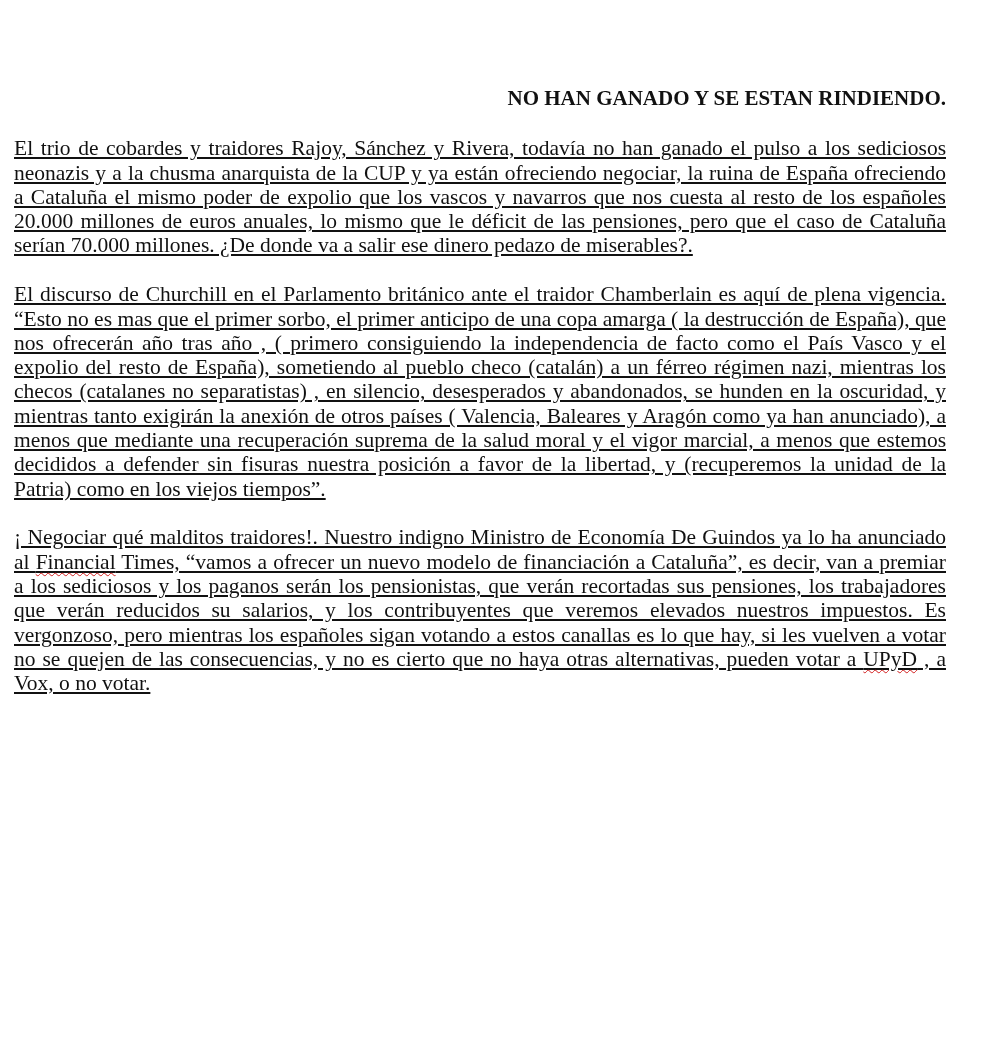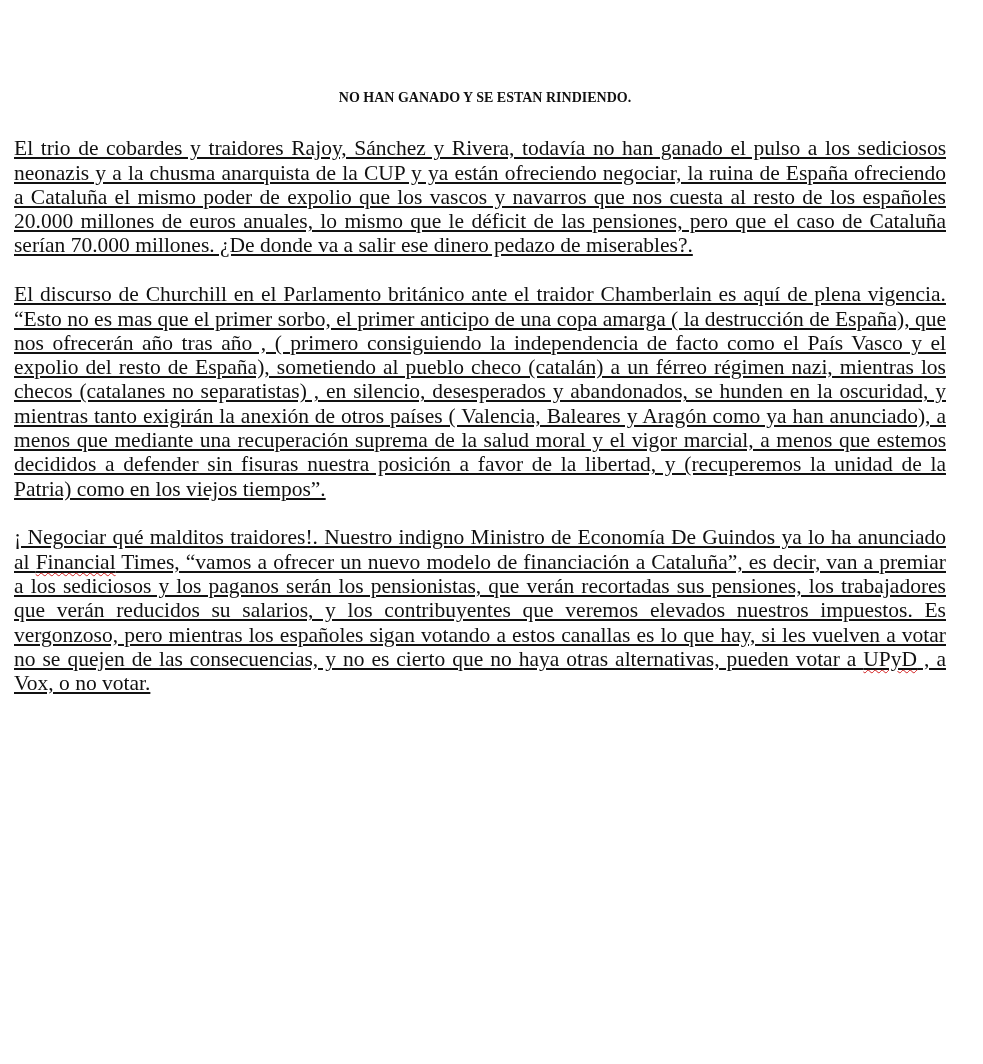--- a/index.html
+++ b/index.html
@@ -5,22 +5,22 @@
   html, body { margin: 0; padding: 0; background: #ffffff; }
   body { width: 983px; height: 1064px; position: relative; overflow: hidden; }
   .page {
     position: absolute; left: 14px; top: 86px; width: 932px;
     font-family: "Liberation Serif", "DejaVu Serif", serif;
     color: #111111;
     font-size: 21.5px;
     line-height: 24.3px;
   }
   .title {
-    text-align: center; font-weight: bold;
-    font-size: 14px; margin: 0 0 26px 0; padding-left: 10px;
+    text-align: right; font-weight: bold;
+    font-size: 21px; margin: 0 0 26px 0; padding-left: 10px;
     letter-spacing: 0;
   }
   .para {
     text-align: justify; margin: 0 0 24.5px 0;
     text-align-last: left;
     text-decoration: underline;
   }
   .spell { text-decoration: underline wavy #d21f1f; text-decoration-thickness: 1px; text-underline-offset: 3px; }
 </style>
 </head>

